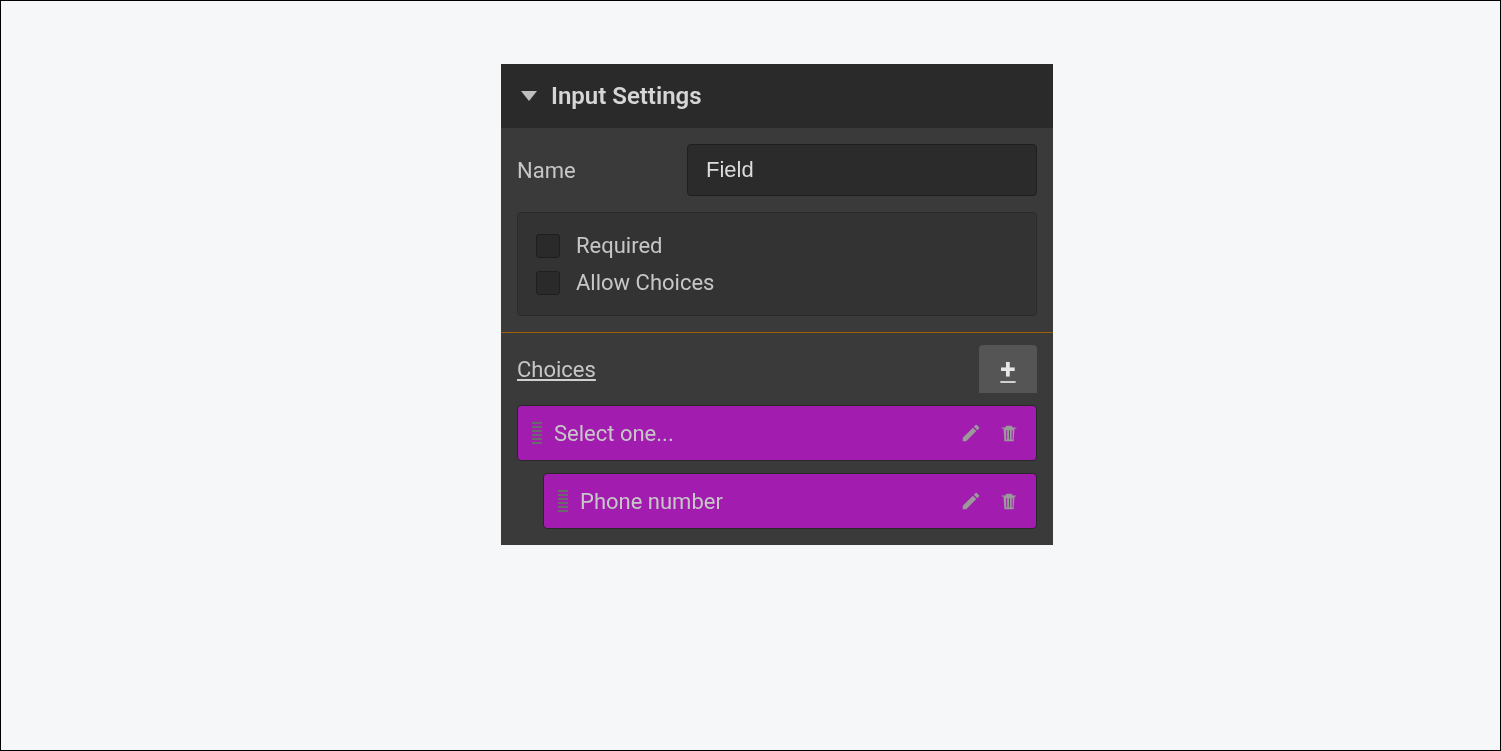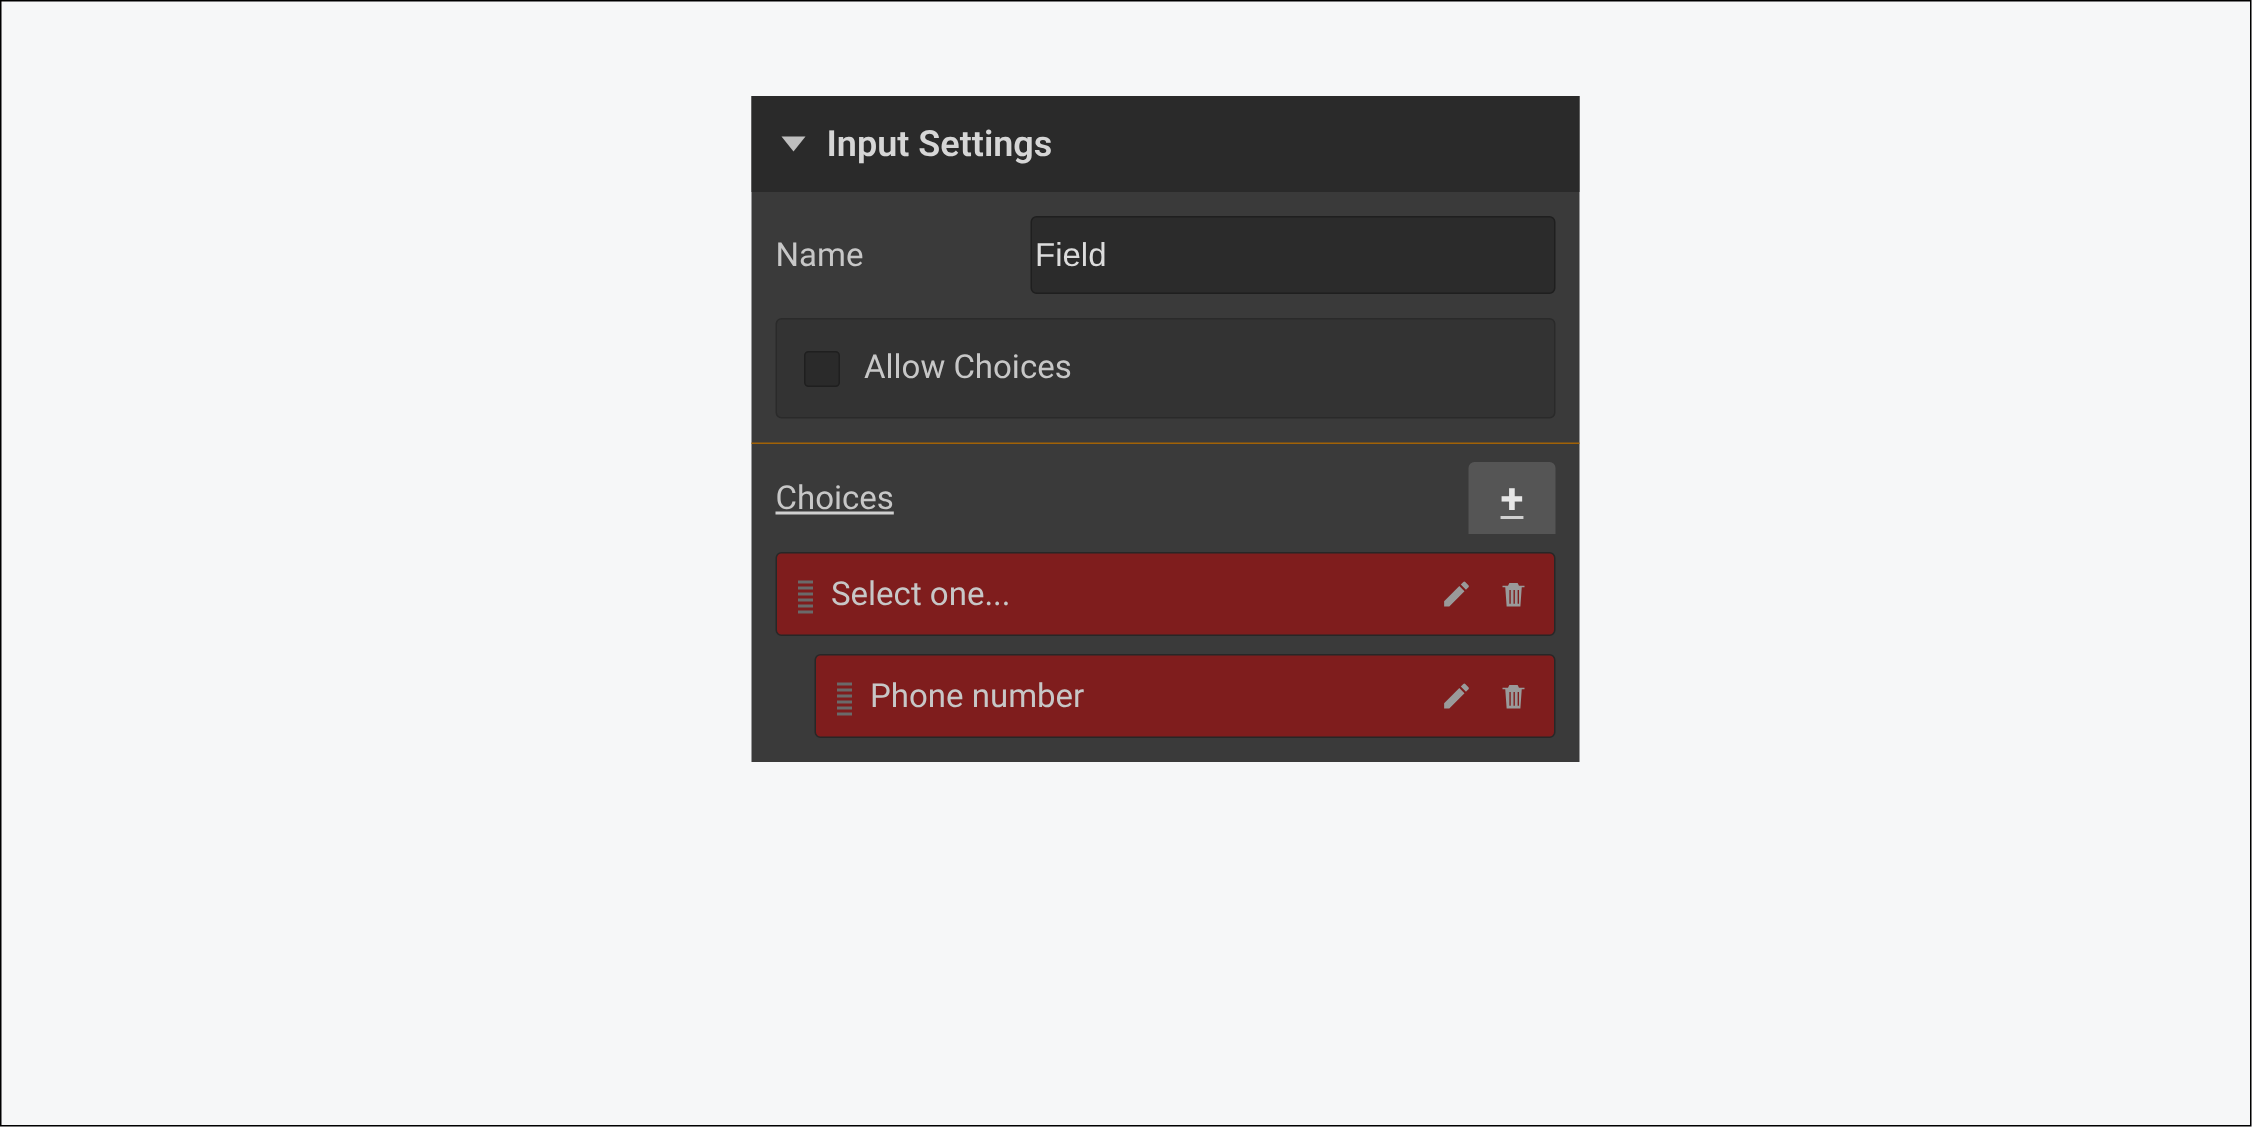--- a/index.html
+++ b/index.html
@@ -50,21 +50,21 @@
     .label {
       font-size: 22px;
       color: #c7c7c7;
       flex: 0 0 150px;
     }
     .text-input {
       flex: 1;
       background: #2b2b2b;
       border: 1px solid #1f1f1f;
       border-radius: 4px;
-      padding: 12px 2px;
+      padding: 12px 18px;
       font-size: 22px;
       color: #dcdcdc;
       outline: none;
     }
     .opts-box {
       background: #333333;
       border: 1px solid #2a2a2a;
       border-radius: 4px;
       padding: 14px 18px;
     }
@@ -107,25 +107,25 @@
       justify-content: center;
       color: #e6e6e6;
       font-size: 28px;
       font-weight: 700;
       cursor: pointer;
     }
     .choices-list {
       padding: 0 16px 16px 16px;
     }
     .choice-item {
-      background: #7f1d1d;
+      background: #a21caf;
       border: 1px solid #272727;
       border-radius: 4px;
       display: flex;
-      align-items: flex-end;
+      align-items: center;
       padding: 14px 14px;
       margin-bottom: 12px;
       gap: 12px;
     }
     .choice-item:last-child { margin-bottom: 0; margin-left: 26px; }
     .drag-handle {
       width: 10px;
       display: flex;
       flex-direction: column;
       gap: 2px;
@@ -164,20 +164,24 @@
   </div>
 
   <div class="section">
     <div class="row-name">
       <div class="label">Name</div>
       <input class="text-input" type="text" value="Field" style="">
     </div>
     <div class="opts-box">
       <div class="check-row">
         <div class="checkbox"></div>
+        <div class="check-label">Required</div>
+      </div>
+      <div class="check-row">
+        <div class="checkbox"></div>
         <div class="check-label">Allow Choices</div>
       </div>
     </div>
   </div>
 
   <div>
     <div class="choices-header">
       <div class="choices-title">Choices</div>
       <div class="add-btn">
         <span>+</span>

